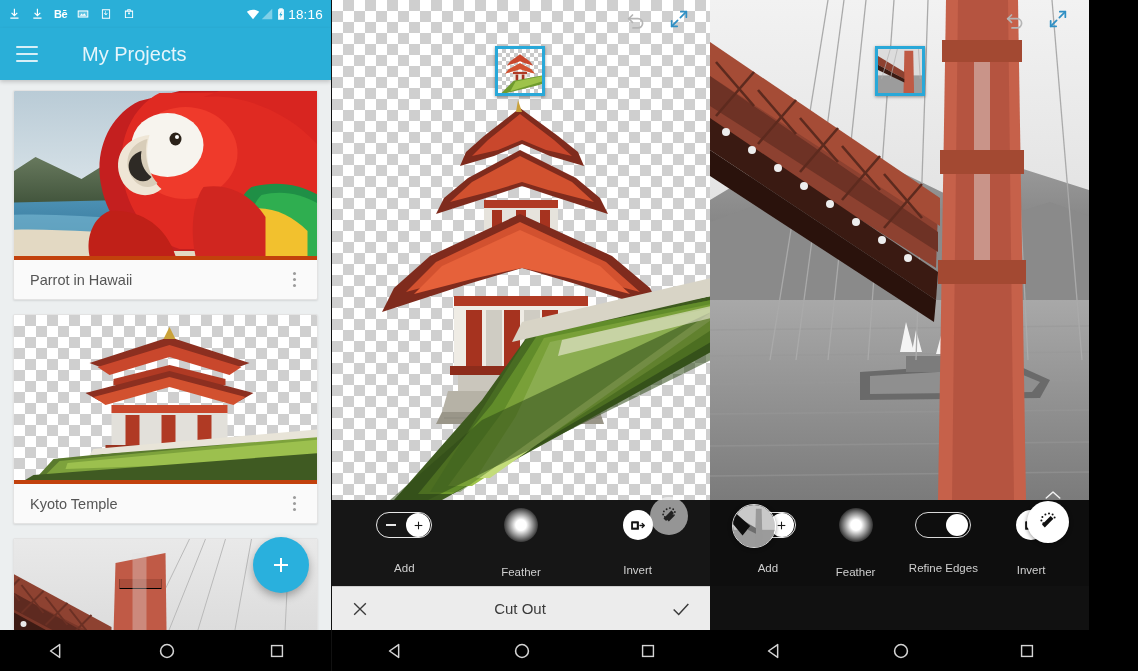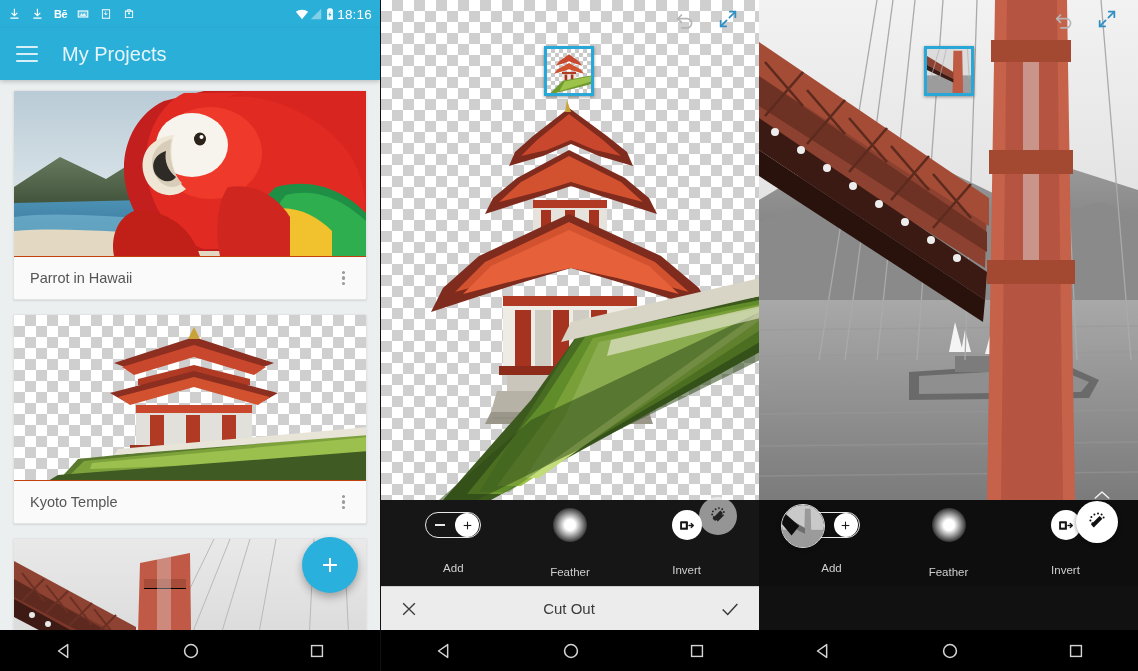--- a/index.html
+++ b/index.html
@@ -4,44 +4,44 @@
 <style>
   * { box-sizing: border-box; margin: 0; padding: 0; }
   html, body {
     width: 1138px; height: 671px;
     font-family: "Liberation Sans", sans-serif;
     background: #000; overflow: hidden;
   }
   .screen { position: relative; width: 1138px; height: 671px; display: flex; }
 
   
-  .panel1 { position: relative; width: 380px; height: 671px; background: #eceff0; overflow: hidden; }
+  .panel1 { position: relative; width: 331px; height: 671px; background: #eceff0; overflow: hidden; }
 
   .statusbar {
     height: 28px; background: #2aafd8; display: flex; align-items: center;
     padding: 0 8px; color: #fff;
   }
   .sb-left { display: flex; align-items: center; gap: 9px; }
   .sb-right { margin-left: auto; display: flex; align-items: center; }
   .sb-ico { width: 14px; height: 14px; display: block; }
   .sb-time { font-size: 13.5px; color: #fff; letter-spacing: .2px; }
   .sb-be { font-size: 11px; font-weight: bold; color: #fff; letter-spacing: -.5px; }
 
   .appbar {
     height: 52px; background: #2aafd8; display: flex; align-items: center;
-    padding: 0 16px; box-shadow: 0 2px 4px rgba(0,0,0,.18); position: relative; z-index: 5;
+    padding: 0 16px; box-shadow: 0 2px 4px rgba(0,0,0,.18); position: relative; z-index: 5; gap: 20px;
   }
   .hamburger { width: 22px; height: 16px; display: flex; flex-direction: column; justify-content: space-between; cursor: pointer; }
   .hamburger i { display: block; height: 2.4px; background: #d8eff7; border-radius: 1px; }
   .appbar-title { margin-left: 24px; font-size: 20px; color: #e6f5fb; font-weight: 400; }
 
   .projlist { position: absolute; top: 80px; left: 0; right: 0; bottom: 41px; overflow: hidden; padding: 10px 13px 0 13px; }
   .card { background: #fafafa; border: 1px solid #e3e3e3; border-radius: 2px; margin-bottom: 14px; box-shadow: 0 1px 2px rgba(0,0,0,.10); overflow: hidden; }
   .card-thumb { height: 165px; position: relative; overflow: hidden; }
-  .card-row { height: 43px; display: flex; align-items: center; padding: 8px 16px; border-top: 1px solid #c2410c; justify-content: center; }
+  .card-row { height: 43px; display: flex; align-items: center; padding: 8px 16px; border-top: 4px solid #c2410c; justify-content: center; }
   .card-title { font-size: 14.5px; color: #555; }
   .kebab { margin-left: auto; display: flex; flex-direction: column; gap: 2.6px; cursor: pointer; padding: 5px; }
   .kebab i { width: 3.2px; height: 3.2px; border-radius: 50%; background: #9b9b9b; display: block; }
 
   
   .checker {
     background-image:
       linear-gradient(45deg, #cfcfcf 25%, transparent 25%, transparent 75%, #cfcfcf 75%),
       linear-gradient(45deg, #cfcfcf 25%, transparent 25%, transparent 75%, #cfcfcf 75%);
     background-size: 22px 22px;
@@ -655,20 +655,26 @@
               </svg>
           </span>
         </div>
         <span class="tool-label">Add</span>
       </div>
       <div class="tool">
         <div class="feather-dot"></div>
         <span class="tool-label">Feather</span>
       </div>
       <div class="tool">
+        <div class="pill plain">
+          <span class="knob"></span>
+        </div>
+        <span class="tool-label">Refine Edges</span>
+      </div>
+      <div class="tool">
         <div class="circbtn light">
           <svg width="17" height="17" viewBox="0 0 24 24">
             <rect x="3" y="6" width="11" height="12" rx="1.2" fill="#141414"></rect>
             <rect x="5.6" y="9" width="5.4" height="6" fill="#fff"></rect>
             <path d="M15.5 12 H21 M18.6 9 L21.6 12 L18.6 15" stroke="#141414" stroke-width="1.9" fill="none" stroke-linecap="round" stroke-linejoin="round"></path>
           </svg>
         </div>
         <span class="tool-label">Invert</span>
       </div>
     </div>

